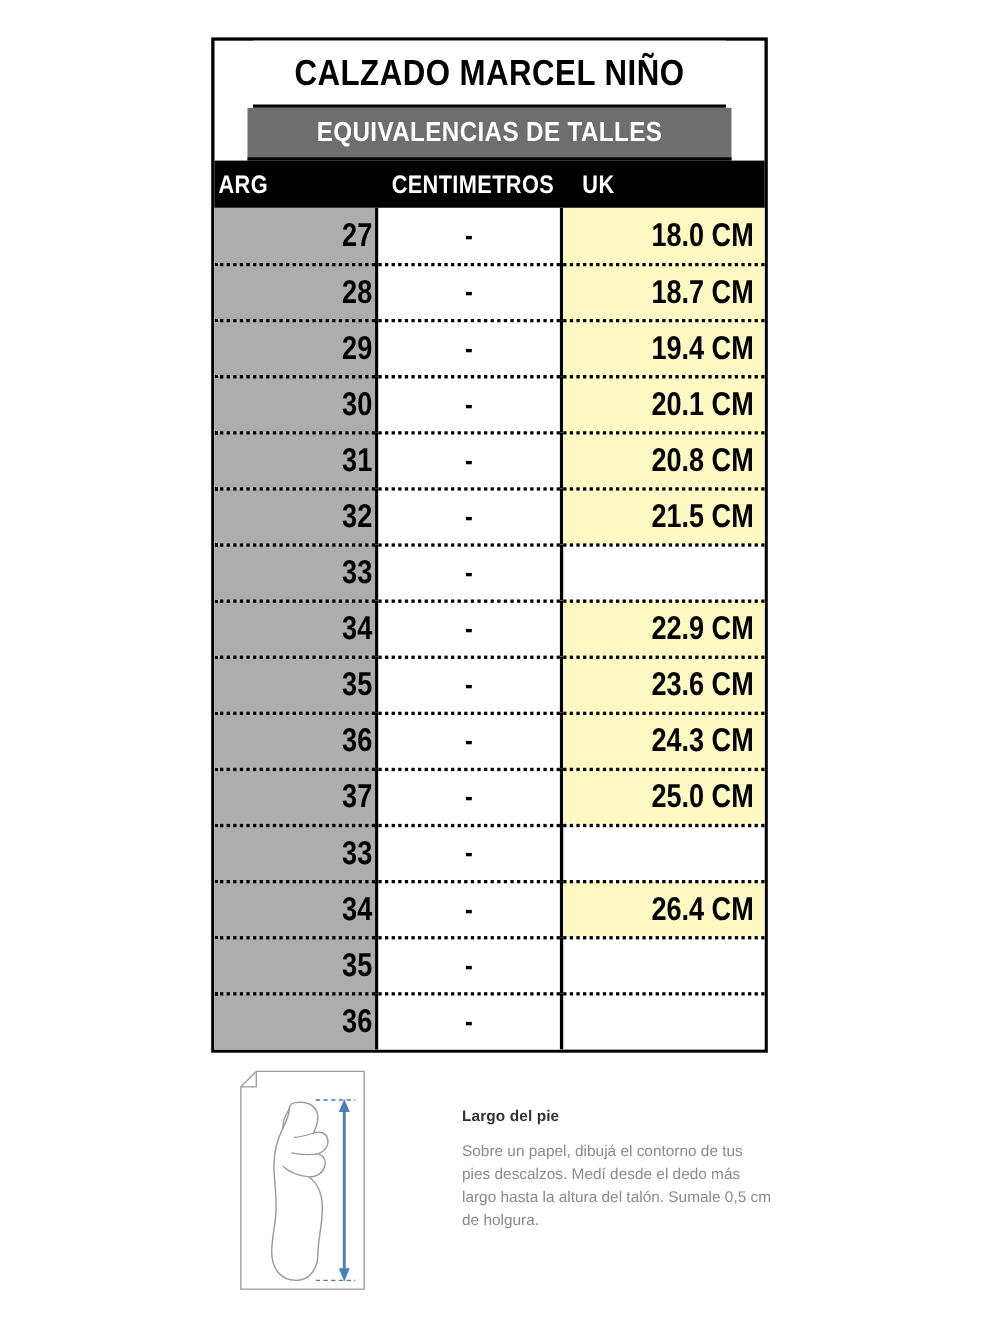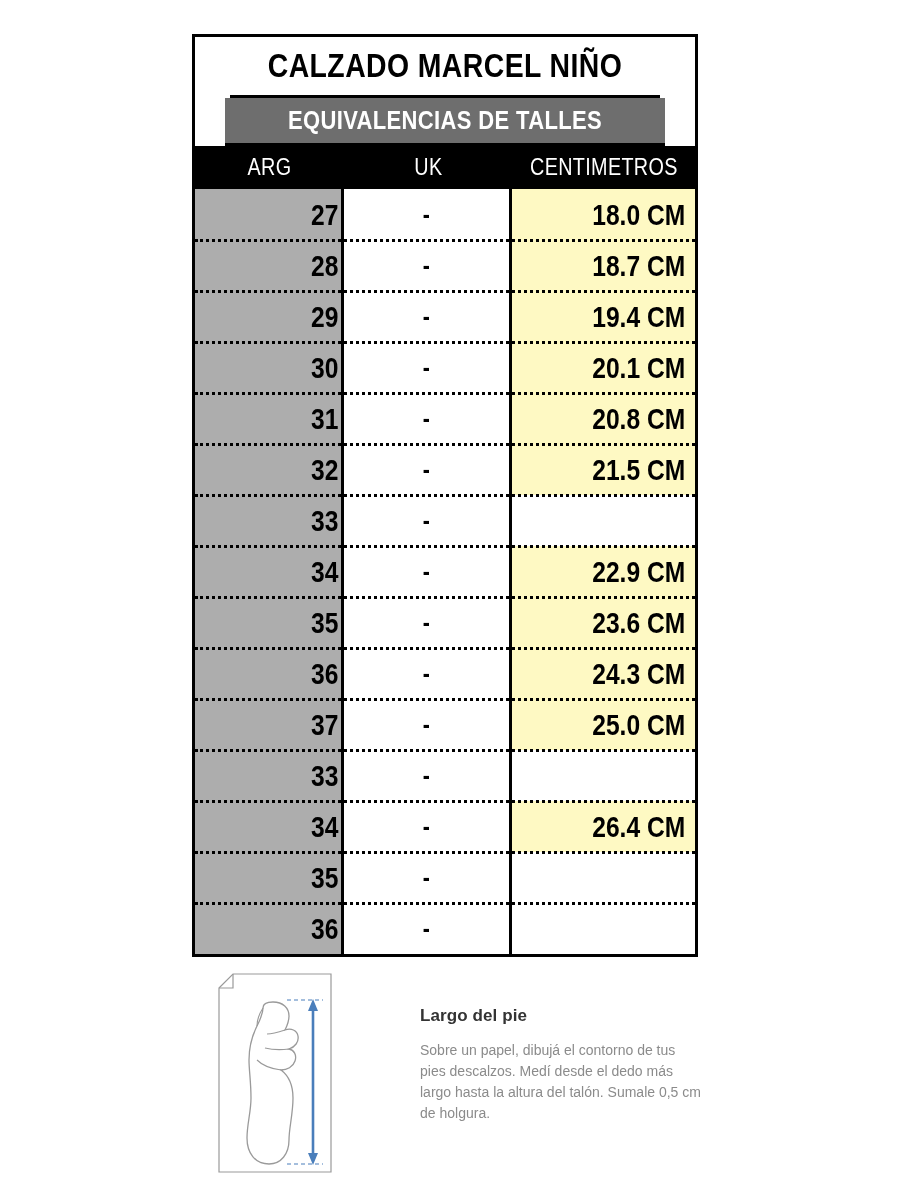--- a/index.html
+++ b/index.html
@@ -68,24 +68,24 @@
 
   
   .head-row {
     display: flex;
     background: #000000;
     height: 43px;
   }
   .head-cell {
     color: #ffffff;
     font-family: "Liberation Sans Narrow", "Liberation Sans", sans-serif;
-    font-weight: normal;
+    font-weight: bold;
     font-size: 23px;
     line-height: 43px;
-    text-align: center;
+    text-align: left;
     letter-spacing: 0.4px;
     white-space: nowrap;
     overflow: hidden;
   }
   .col-arg  { width: 149px; flex: 0 0 149px; }
   .col-uk   { width: 168px; flex: 0 0 168px; }
   .col-cm   { width: 183px; flex: 0 0 183px; }
 
   .head-cell > span {
     display: inline-block;
@@ -160,21 +160,21 @@
     height: 212px;
   }
   .guide-text {
     position: absolute;
     left: 228px;
     top: 38px;
     width: 282px;
   }
   .guide-heading {
     font-family: "Liberation Sans", sans-serif;
-    font-size: 17px;
+    font-size: 14px;
     font-weight: bold;
     color: #333333;
     margin: 0 0 14px 0;
     letter-spacing: 0.1px;
   }
   .guide-body {
     font-family: "Liberation Sans", sans-serif;
     font-size: 14px;
     line-height: 21px;
     color: #8b8b8b;
@@ -189,25 +189,25 @@
   <div class="chart-card">
 
     <div class="chart-title">CALZADO MARCEL NIÑO</div>
 
     <div class="chart-subtitle">EQUIVALENCIAS DE TALLES</div>
 
     <div class="head-row">
       <div class="head-cell col-arg">
         <span>ARG</span>
       </div>
+      <div class="head-cell col-cm">
+        <span>CENTIMETROS</span>
+      </div>
       <div class="head-cell col-uk">
         <span>UK</span>
-      </div>
-      <div class="head-cell col-cm">
-        <span>CENTIMETROS</span>
       </div>
     </div>
 
     <div class="tbody" id="table-body">
         <div class="trow">
           <div class="tcell cell-arg col-arg"><span>27</span></div>
           <div class="tcell cell-uk col-uk"><span>-</span></div>
           <div class="tcell cell-cm col-cm"><span>18.0 CM</span></div>
         </div>
         <div class="trow">

